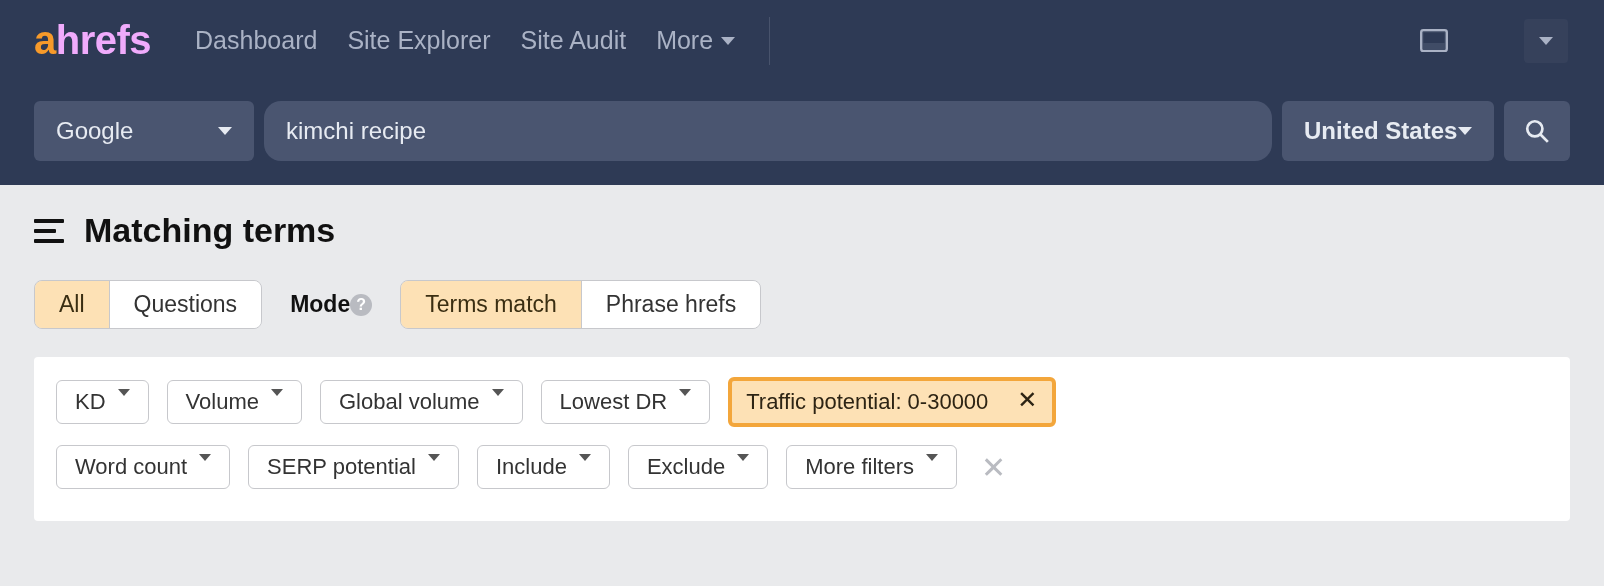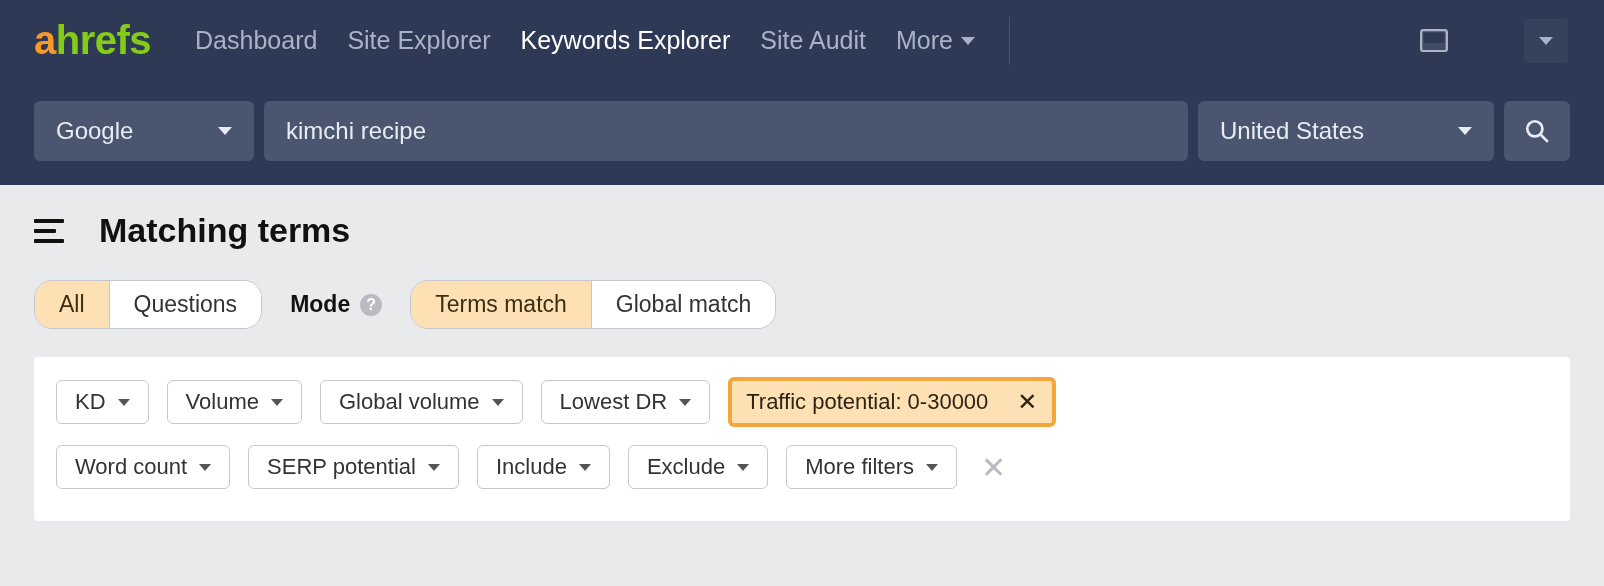--- a/index.html
+++ b/index.html
@@ -27,21 +27,21 @@
   }
   .logo {
     display: flex;
     align-items: center;
     font-size: 40px;
     font-weight: 800;
     letter-spacing: -0.5px;
     margin-right: 14px;
   }
   .logo .a { color: #f79a2a; }
-  .logo .rest { color: #84cc16; }
+  .logo .rest { color: #f0abfc; }
   .nav-link {
     color: #aab2c5;
     font-size: 25px;
     cursor: pointer;
     white-space: nowrap;
     display: flex;
     align-items: center;
     gap: 8px;
   }
   .nav-link.active { color: #fff; }
@@ -90,44 +90,45 @@
     padding: 0 22px;
     color: #e7ebf2;
     font-size: 24px;
     cursor: pointer;
     margin-top: 20px;
   }
   .sr-engine { width: 220px; justify-content: space-between; }
   .sr-query {
     flex: 1;
     cursor: text;
+    border-radius: 17px;
   }
   .sr-query input {
     background: transparent;
     border: none;
     outline: none;
     color: #e7ebf2;
     font-size: 24px;
     width: 100%;
   }
-  .sr-country { width: 296px; justify-content: space-between; }
+  .sr-country { width: 212px; justify-content: space-between; font-weight: bold; }
   .sr-search {
     width: 66px; justify-content: center;
     padding: 0;
   }
   .sr-search svg { width: 26px; height: 26px; }
 
   
   .page {
     padding: 26px 34px;
   }
   .title-row {
     display: flex;
     align-items: center;
-    gap: 35px;
+    gap: 20px;
     margin-bottom: 30px;
   }
   .hamburger {
     display: flex;
     flex-direction: column;
     gap: 6px;
     cursor: pointer;
   }
   .hamburger span {
     display: block;
@@ -146,21 +147,21 @@
 
   
   .tab-row {
     display: flex;
     align-items: center;
     gap: 28px;
     margin-bottom: 28px;
   }
   .seg {
     display: flex;
-    border-radius: 18px;
+    border-radius: 8px;
     overflow: hidden;
     border: 1px solid #c7c8cc;
   }
   .seg .seg-btn {
     padding: 10px 24px;
     font-size: 23px;
     background: #fff;
     color: #333;
     cursor: pointer;
     border-right: 1px solid #c7c8cc;
@@ -169,21 +170,20 @@
   .seg .seg-btn.active {
     background: #fde1b5;
     color: #3a2e12;
   }
   .mode-label {
     font-size: 23px;
     font-weight: 700;
     color: #111;
     display: flex;
     align-items: center;
-    gap: 10px;
   }
   .help-icon {
     width: 22px; height: 22px;
     border-radius: 50%;
     background: #b9bbc1;
     color: #fff;
     font-size: 16px;
     font-weight: 700;
     display: inline-flex;
     align-items: center;
@@ -199,21 +199,20 @@
   .filter-row {
     display: flex;
     flex-wrap: wrap;
     gap: 18px;
     align-items: center;
     margin-bottom: 18px;
   }
   .filter-row:last-child { margin-bottom: 8px; }
   .chip {
     display: flex;
-    align-items: center;
     gap: 12px;
     border: 1px solid #c7c8cc;
     background: #fff;
     border-radius: 6px;
     padding: 8px 18px;
     font-size: 22px;
     color: #333;
     cursor: pointer;
   }
   .chip .caret-down { border-top-color: #555; border-left-width:6px; border-right-width:6px; border-top-width:7px;}
@@ -242,21 +241,20 @@
 
 <div class="topbar">
   <div class="nav-row">
     <div class="logo">
       <span class="a">a</span>
         <span class="rest">hrefs</span>
     </div>
 
     <span class="nav-link">Dashboard</span>
     <span class="nav-link">Site Explorer</span>
-    <span class="nav-link active">Keywords Explorer</span>
     <span class="nav-link">Site Audit</span>
     <span class="nav-link">
       <span>More</span>
       <span class="caret-down"></span>
     </span>
 
     <div class="nav-sep"></div>
     <div class="nav-spacer"></div>
 
     <span class="notif-icon">
@@ -308,21 +306,21 @@
       <div class="seg-btn">Questions</div>
     </div>
 
     <div class="mode-label">
       <span>Mode</span>
       <span class="help-icon">?</span>
     </div>
 
     <div class="seg">
       <div class="seg-btn active">Terms match</div>
-      <div class="seg-btn">Global match</div>
+      <div class="seg-btn">Phrase hrefs</div>
     </div>
   </div>
 
   <div class="filter-panel">
     <div class="filter-row">
       <div class="chip">
         <span>KD</span>
         <span class="caret-down"></span>
       </div>
       <div class="chip">

